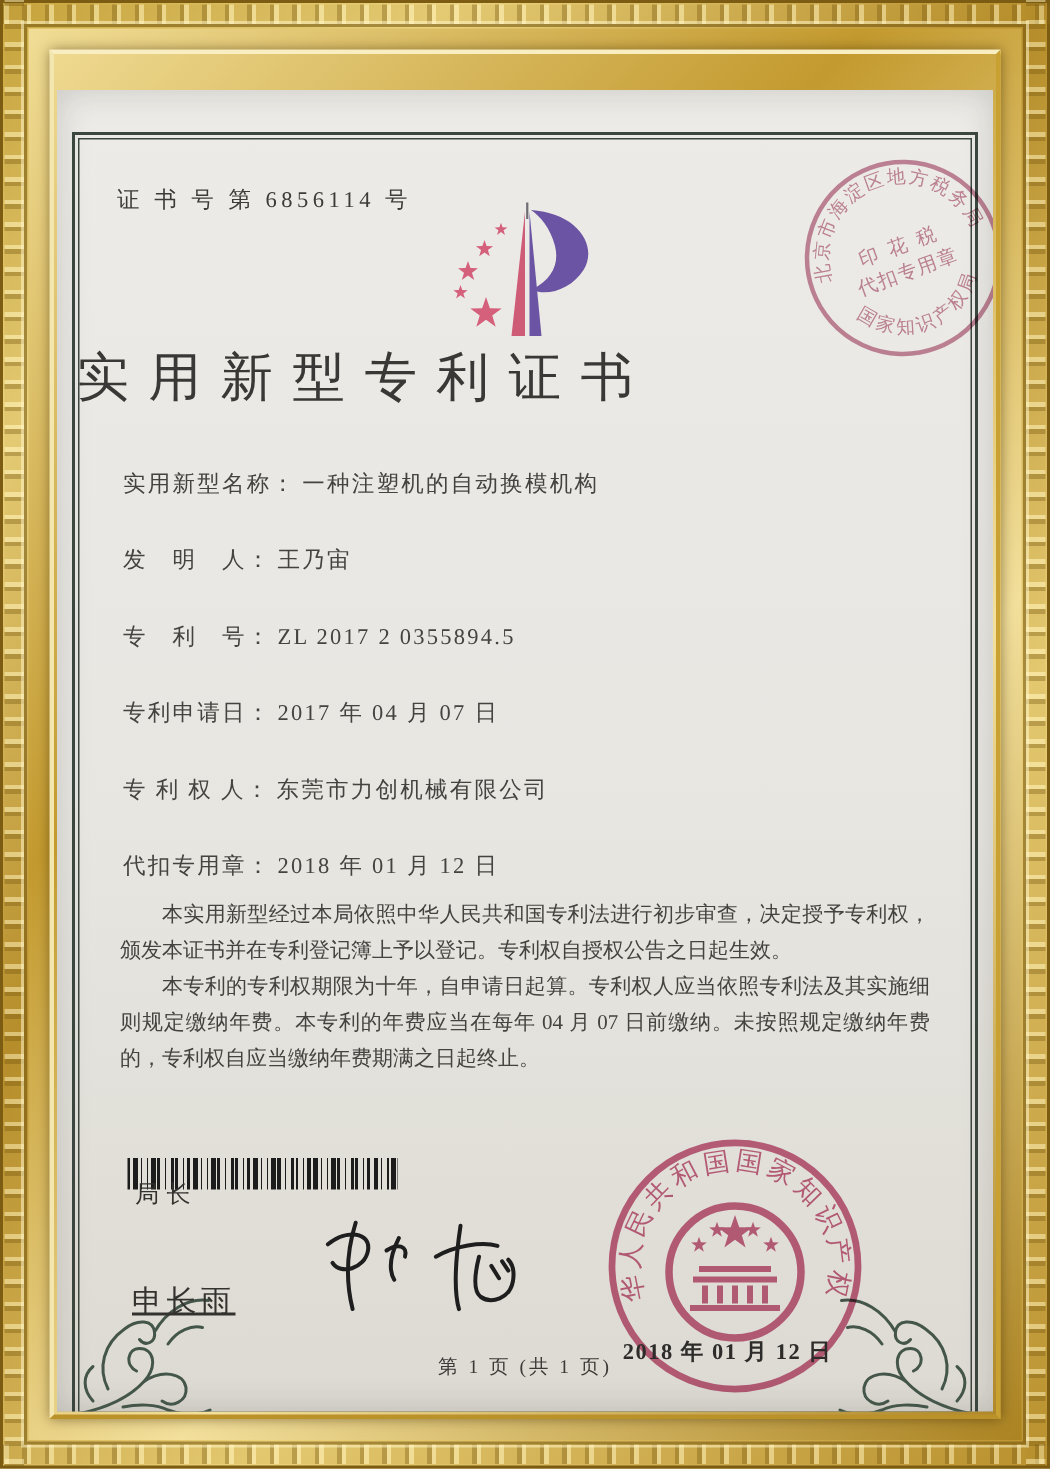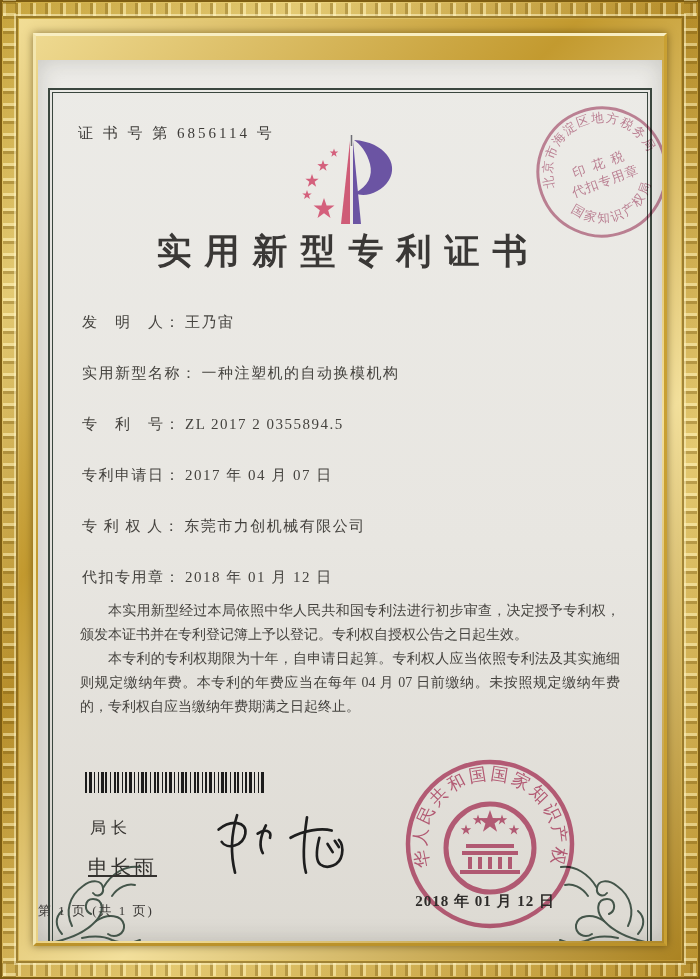--- a/index.html
+++ b/index.html
@@ -36,52 +36,52 @@
 
   .flourish{position:absolute;bottom:-7px;width:100px;height:92px;}
   .fl-left{left:4px;}
   .fl-right{right:4px;transform:scaleX(-1);}
 
   .cert-number{position:absolute;left:40px;top:64px;font-size:15px;
     letter-spacing:3px;color:#3d3b38;}
 
   .logo{position:absolute;left:257px;top:74px;width:110px;height:95px;}
 
-  .title{position:absolute;left:0;right:16px;top:168px;text-align:center;
-    font-size:35px;font-weight:700;letter-spacing:13px;color:#3a3836;text-indent:13px;}
+  .title{position:absolute;left:0;right:16px;top:168px;text-align:left;
+    font-size:35px;font-weight:400;letter-spacing:13px;color:#3a3836;text-indent:13px;}
 
   .fields{position:absolute;left:44px;top:253px;right:40px;}
   .field-row{height:51px;font-size:15px;letter-spacing:1.5px;color:#45433f;}
   .field-row .lbl{margin-right:4px;}
 
   .paras{position:absolute;left:42px;top:539px;width:540px;font-size:14px;
     line-height:24px;text-align:justify;color:#45433f;}
   .paras p{margin:0;text-indent:2em;}
 
   .barcode{position:absolute;left:47px;top:712px;width:180px;height:21px;
     background:repeating-linear-gradient(90deg,
       #1c1c1c 0 2px,transparent 2px 4px,#1c1c1c 4px 7px,transparent 7px 9px,
       #1c1c1c 9px 10px,transparent 10px 13px,#1c1c1c 13px 14px,transparent 14px 16px,
       #1c1c1c 16px 19px,transparent 19px 20px,#1c1c1c 20px 22px,transparent 22px 25px,
       #1c1c1c 25px 26px,transparent 26px 29px,#1c1c1c 29px 31px,transparent 31px 32px,
       #1c1c1c 32px 34px,transparent 34px 37px,#1c1c1c 37px 38px,transparent 38px 40px);}
 
-  .signer-title{position:absolute;left:52px;top:758px;font-size:16px;letter-spacing:5px;color:#34322f;text-align:right;}
+  .signer-title{position:absolute;left:52px;top:726px;font-size:16px;letter-spacing:5px;color:#34322f;text-align:right;}
   .signer-name{position:absolute;left:50px;top:794px;font-size:20px;letter-spacing:3px;color:#34322f;text-decoration:underline;}
   .signature{position:absolute;left:158px;top:742px;width:185px;height:88px;}
 
   .seal{position:absolute;left:364px;top:696px;width:176px;height:176px;
     opacity:.86;mix-blend-mode:multiply;}
   .seal-date{position:absolute;left:372px;top:832px;width:150px;text-align:center;
     font-size:15px;font-weight:600;letter-spacing:1px;color:#2e2c2a;}
 
   .tax-stamp{position:absolute;left:494px;top:42px;width:140px;height:140px;
     transform:rotate(-20deg);opacity:.8;mix-blend-mode:multiply;}
 
-  .footer{position:absolute;left:0;right:0;top:842px;text-align:left;
+  .footer{position:absolute;left:0;right:0;top:842px;text-align:center;
     font-size:13px;letter-spacing:2px;color:#3b3936;}
 </style>
 </head>
 <body>
 
 <div class="frame">
   <div class="orn-h orn-top"></div>
   <div class="orn-h orn-bottom"></div>
   <div class="orn-v orn-left"></div>
   <div class="orn-v orn-right"></div>
@@ -133,24 +133,24 @@
       <use href="#star" transform="translate(17,47) scale(0.7)"></use>
       <use href="#star" transform="translate(12,61) scale(0.5)"></use>
       <use href="#star" transform="translate(29,75) scale(1.1)"></use>
     </g>
   </svg>
 
   <div class="title">实用新型专利证书</div>
 
   <div class="fields">
     <div class="field-row">
+      <span class="lbl">实用新型名称：</span><span class="val">一种注塑机的自动换模机构</span>
+    </div>
+    <div class="field-row">
       <span class="lbl">发　明　人：</span><span class="val">王乃宙</span>
-    </div>
-    <div class="field-row">
-      <span class="lbl">实用新型名称：</span><span class="val">一种注塑机的自动换模机构</span>
     </div>
     <div class="field-row">
       <span class="lbl">专　利　号：</span><span class="val">ZL 2017 2 0355894.5</span>
     </div>
     <div class="field-row">
       <span class="lbl">专利申请日：</span><span class="val">2017 年 04 月 07 日</span>
     </div>
     <div class="field-row">
       <span class="lbl">专 利 权 人：</span><span class="val">东莞市力创机械有限公司</span>
     </div>

